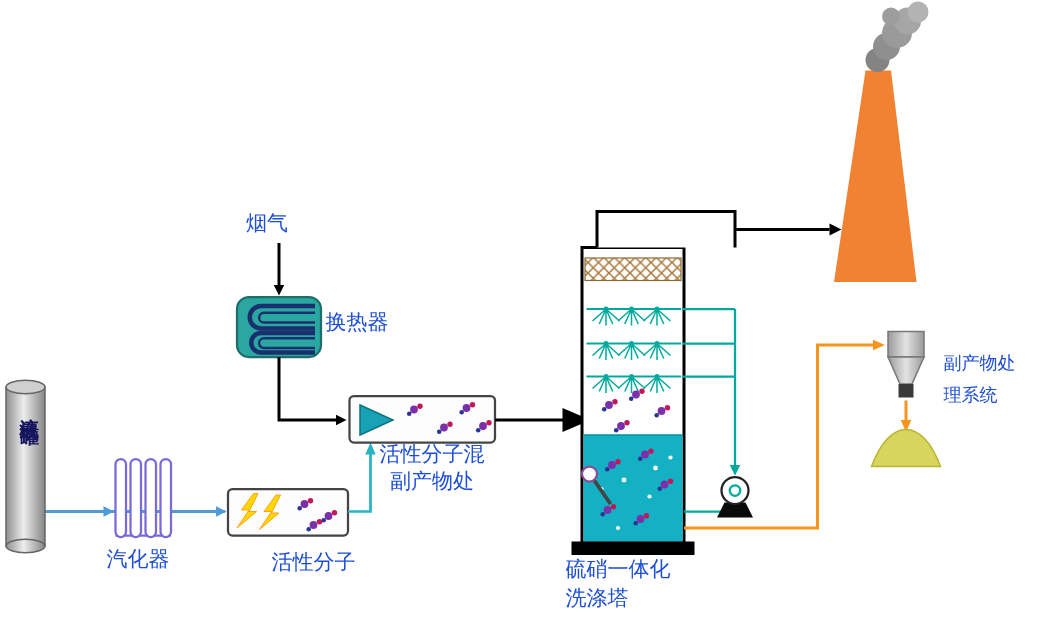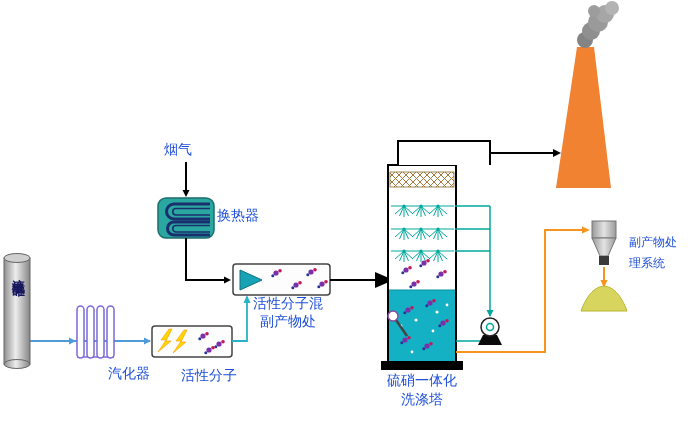--- a/index.html
+++ b/index.html
@@ -18,24 +18,24 @@
     line-height:19px;
     white-space:nowrap;
   }
   .lbl-tank{
     left:9px;top:268px;
     writing-mode:vertical-rl;text-orientation:upright;
     font-size:13px;font-weight:bold;color:#16165e;letter-spacing:3px;
   }
   .lbl-fluegas{left:164px;top:140px;}
   .lbl-hx{left:217px;top:206px;text-align:center;}
-  .lbl-vap{left:71px;top:364px;margin-left:37px;}
+  .lbl-vap{left:71px;top:364px;}
   .lbl-gen{left:147px;top:366px;width:90px;text-align:right;white-space:normal;}
   .lbl-reactor{left:238px;top:294px;width:100px;text-align:center;white-space:normal;line-height:18px;}
-  .lbl-tower{left:377px;top:371px;width:90px;text-align:center;white-space:normal;}
+  .lbl-tower{left:377px;top:371px;width:90px;white-space:normal;}
   .lbl-byproduct{left:629px;top:232px;width:70px;font-size:12px;line-height:21px;white-space:normal;}
 </style>
 </head>
 <body>
 
 <div class="canvas">
 
 <svg width="700" height="426" viewBox="0 0 700 426">
   <defs>
     <linearGradient id="tankG" x1="0" y1="0" x2="1" y2="0">

